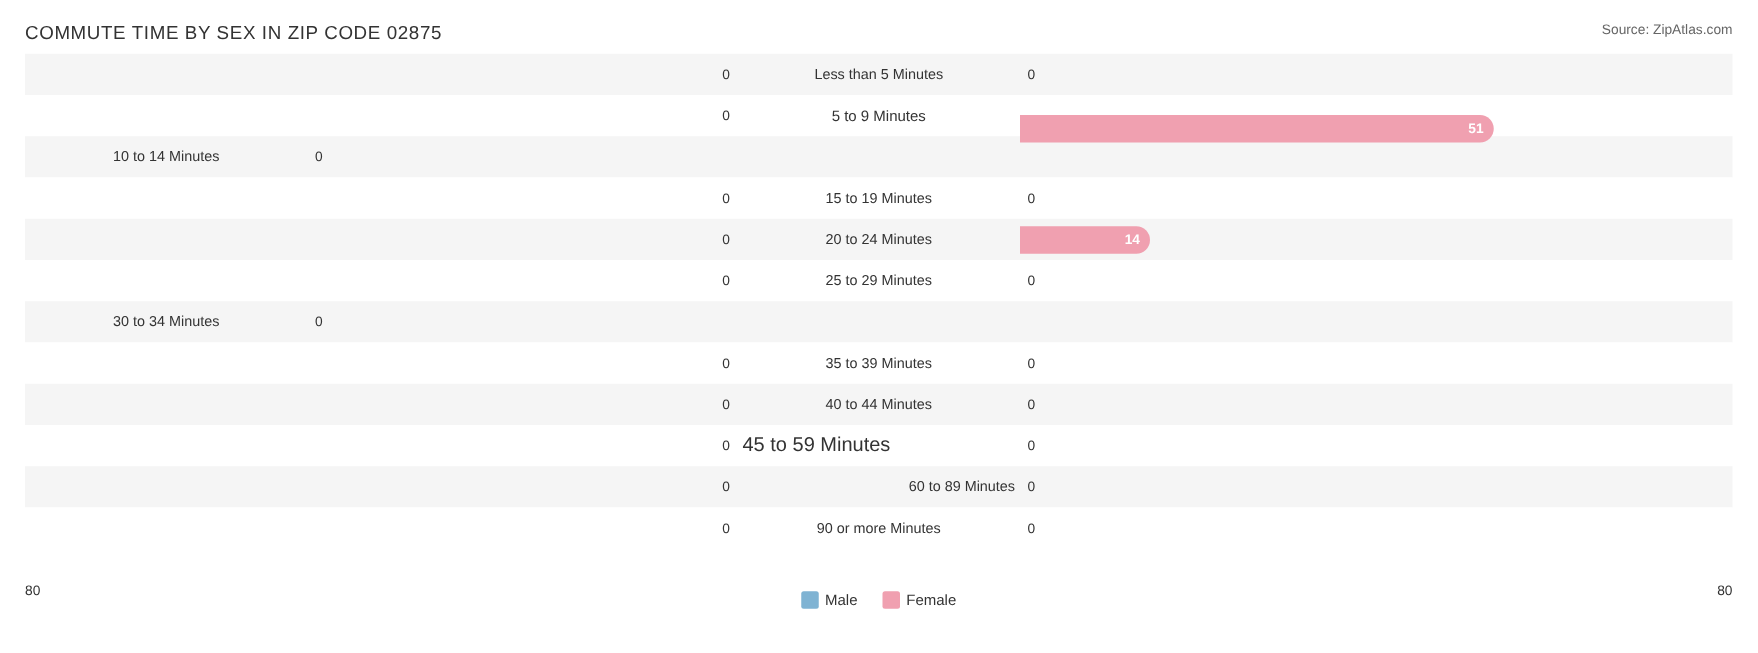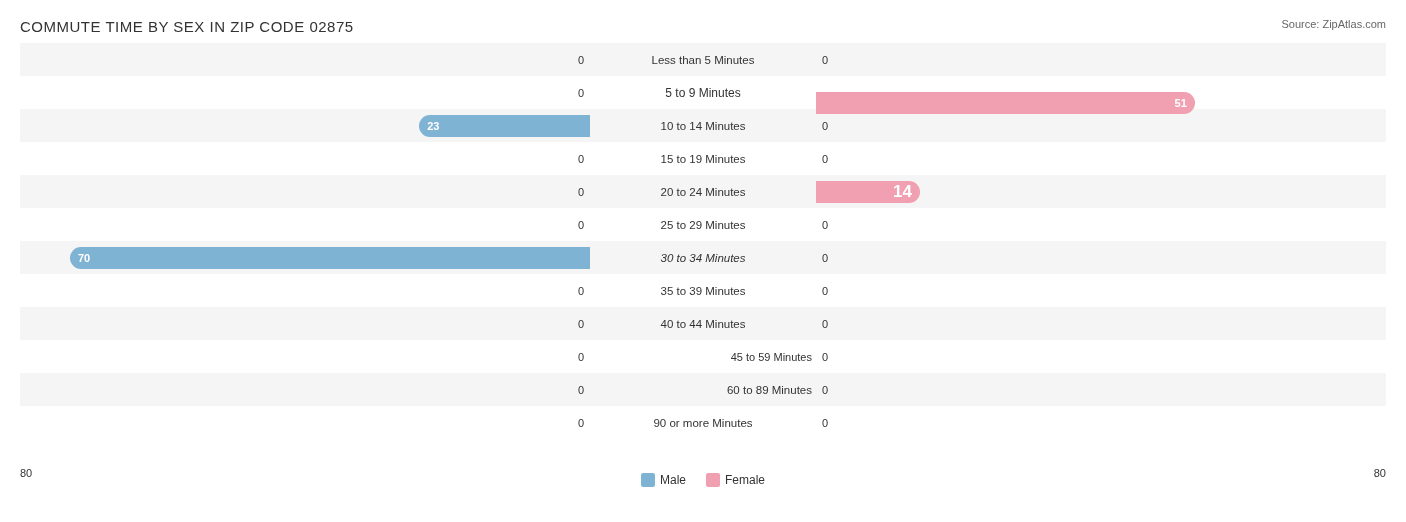--- a/index.html
+++ b/index.html
@@ -102,34 +102,20 @@
         align-items: center;
         justify-content: flex-end;
         padding-right: 8px;
         margin-top: 20px;
       ">
         <span style="font-size:11px;color:#fff;font-weight:bold;">51</span>
       </div>
     </div>
       </div>
       <div style="display: flex; align-items: center; height: 33px; background: rgb(245, 245, 245); width: 100%;">
-        <div style="width: 590px; display: flex; align-items: center; justify-content: flex-end;">
-      <div style="
-        height: 22px;
-        width: 170.85714285714286px;
-        background: #7fb3d3;
-        border-radius: 11px 0 0 11px;
-        display: flex;
-        align-items: center;
-        justify-content: flex-start;
-        padding-left: 8px;
-      ">
-        <span style="font-size:11px;color:#fff;font-weight:bold;">23</span>
-      </div>
-    </div>
         <div style="width: 226px; text-align: center; font-size: 11.5px; color: rgb(51, 51, 51); flex-shrink: 0; padding: 0px 4px;">10 to 14 Minutes</div>
         <div style="width: 590px; display: flex; align-items: center; justify-content: flex-start;">
       <div style="width:0;height:22px;"></div>
       <span style="font-size:11px;color:#333;margin-left:6px;">0</span>
     </div>
       </div>
       <div style="display: flex; align-items: center; height: 33px; background: rgb(255, 255, 255); width: 100%;">
         <div style="width: 590px; display: flex; align-items: center; justify-content: flex-end;">
       <span style="font-size:11px;color:#333;margin-right:6px;">0</span>
       <div style="width:0;height:22px;"></div>
@@ -150,51 +136,37 @@
       <div style="
         height: 22px;
         width: 104px;
         background: #f0a0b0;
         border-radius: 0 11px 11px 0;
         display: flex;
         align-items: center;
         justify-content: flex-end;
         padding-right: 8px;
       ">
-        <span style="font-size:17px;color:#fff;font-weight:bold;">14</span>
+        <span style="font-size:11px;color:#fff;font-weight:bold;">14</span>
       </div>
     </div>
       </div>
       <div style="display: flex; align-items: center; height: 33px; background: rgb(255, 255, 255); width: 100%;">
         <div style="width: 590px; display: flex; align-items: center; justify-content: flex-end;">
       <span style="font-size:11px;color:#333;margin-right:6px;">0</span>
       <div style="width:0;height:22px;"></div>
     </div>
         <div style="width: 226px; text-align: center; font-size: 11.5px; color: rgb(51, 51, 51); flex-shrink: 0; padding: 0px 4px;">25 to 29 Minutes</div>
         <div style="width: 590px; display: flex; align-items: center; justify-content: flex-start;">
       <div style="width:0;height:22px;"></div>
       <span style="font-size:11px;color:#333;margin-left:6px;">0</span>
     </div>
       </div>
       <div style="display: flex; align-items: center; height: 33px; background: rgb(245, 245, 245); width: 100%;">
-        <div style="width: 590px; display: flex; align-items: center; justify-content: flex-end;">
-      <div style="
-        height: 22px;
-        width: 520px;
-        background: #7fb3d3;
-        border-radius: 11px 0 0 11px;
-        display: flex;
-        align-items: center;
-        justify-content: flex-start;
-        padding-left: 8px;
-      ">
-        <span style="font-size:11px;color:#fff;font-weight:bold;">70</span>
-      </div>
-    </div>
-        <div style="width: 226px; text-align: center; font-size: 11.5px; color: rgb(51, 51, 51); flex-shrink: 0; padding: 0px 4px; font-style: italic;">30 to 34 Minutes</div>
+        <div style="width: 226px; text-align: center; font-size: 11.5px; color: rgb(51, 51, 51); flex-shrink: 0; padding: 0px 4px;">30 to 34 Minutes</div>
         <div style="width: 590px; display: flex; align-items: center; justify-content: flex-start;">
       <div style="width:0;height:22px;"></div>
       <span style="font-size:11px;color:#333;margin-left:6px;">0</span>
     </div>
       </div>
       <div style="display: flex; align-items: center; height: 33px; background: rgb(255, 255, 255); width: 100%;">
         <div style="width: 590px; display: flex; align-items: center; justify-content: flex-end;">
       <span style="font-size:11px;color:#333;margin-right:6px;">0</span>
       <div style="width:0;height:22px;"></div>
     </div>
@@ -213,21 +185,21 @@
         <div style="width: 590px; display: flex; align-items: center; justify-content: flex-start;">
       <div style="width:0;height:22px;"></div>
       <span style="font-size:11px;color:#333;margin-left:6px;">0</span>
     </div>
       </div>
       <div style="display: flex; align-items: center; height: 33px; background: rgb(255, 255, 255); width: 100%;">
         <div style="width: 590px; display: flex; align-items: center; justify-content: flex-end;">
       <span style="font-size:11px;color:#333;margin-right:6px;">0</span>
       <div style="width:0;height:22px;"></div>
     </div>
-        <div style="width: 226px; text-align: right; font-size: 11px; color: rgb(51, 51, 51); flex-shrink: 0; padding: 0px 4px;">45 to 59 Minutes</div>
+        <div style="width: 226px; text-align: left; font-size: 16px; color: rgb(51, 51, 51); flex-shrink: 0; padding: 0px 4px;">45 to 59 Minutes</div>
         <div style="width: 590px; display: flex; align-items: center; justify-content: flex-start;">
       <div style="width:0;height:22px;"></div>
       <span style="font-size:11px;color:#333;margin-left:6px;">0</span>
     </div>
       </div>
       <div style="display: flex; align-items: center; height: 33px; background: rgb(245, 245, 245); width: 100%;">
         <div style="width: 590px; display: flex; align-items: center; justify-content: flex-end;">
       <span style="font-size:11px;color:#333;margin-right:6px;">0</span>
       <div style="width:0;height:22px;"></div>
     </div>

